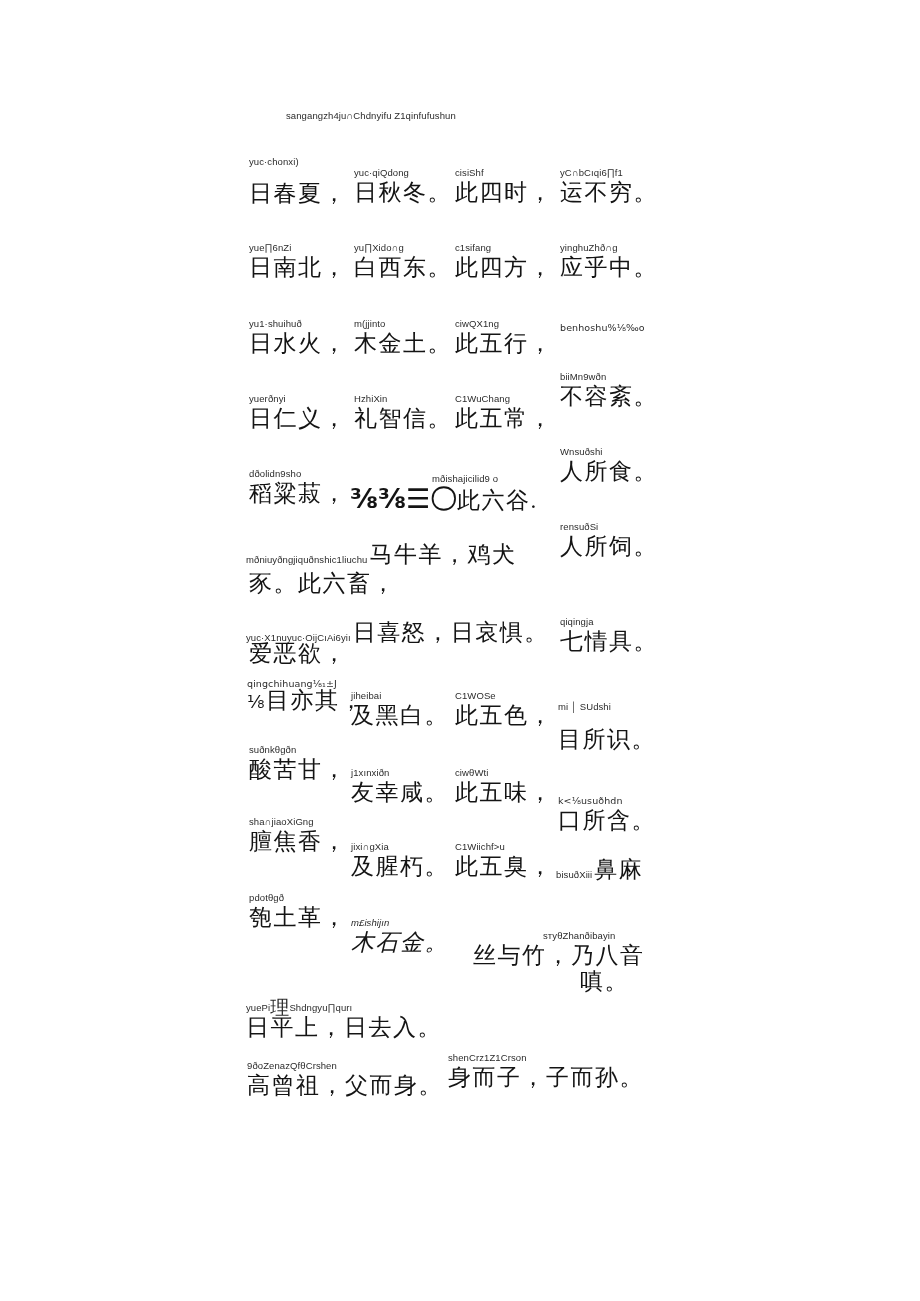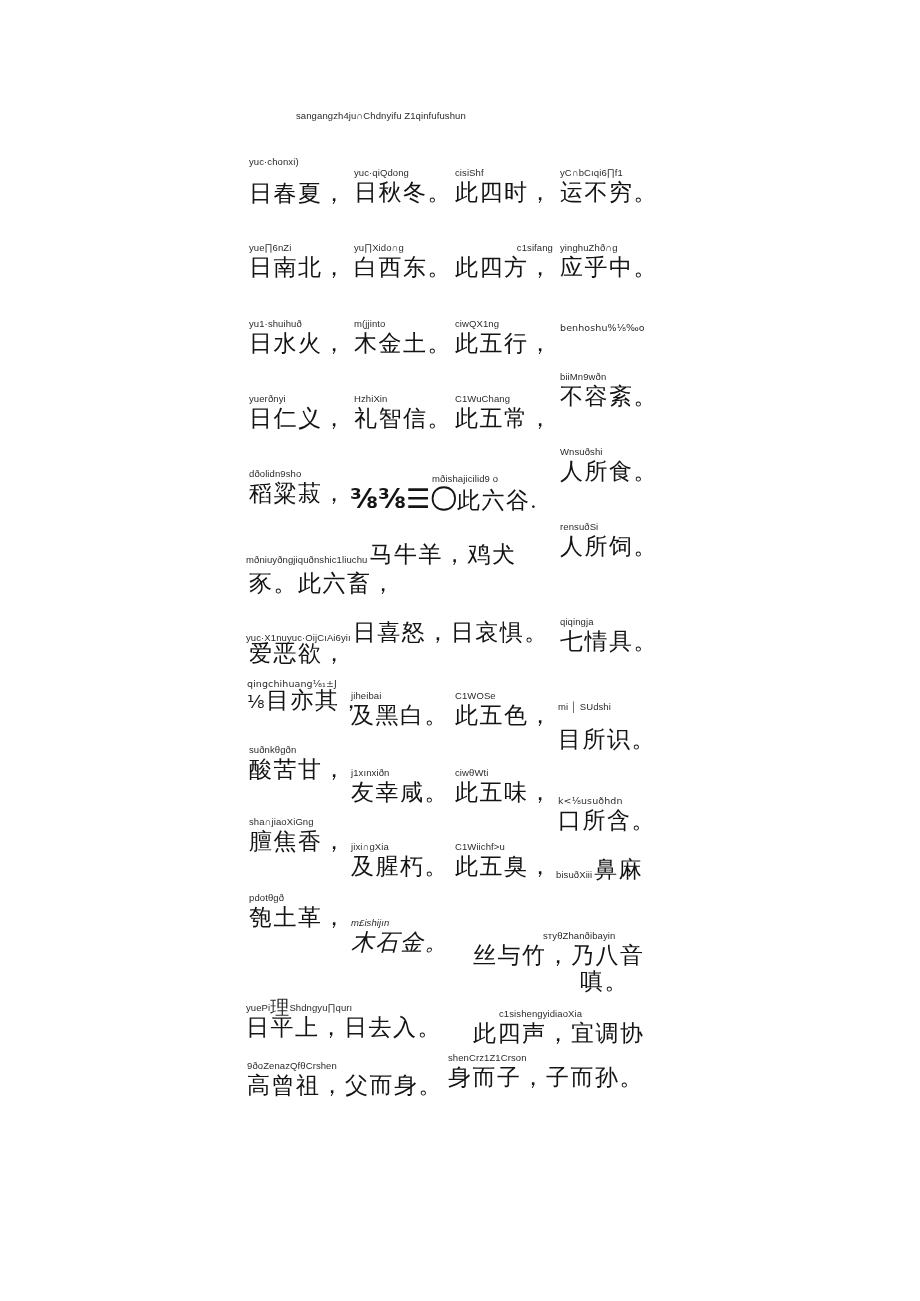--- a/index.html
+++ b/index.html
@@ -87,21 +87,21 @@
     font-family: "DejaVu Sans", "Liberation Sans", sans-serif;
     font-size: 18px;
   }
 </style>
 </head>
 <body>
 
 <div id="page">
 
   <div class="phrase lead" style="left:270px; top:110px;">
-    <span class="ruby" style="margin-left:26px;">sangangzh4ju∩Chdnyifu Z1qinfufushun</span>
+    <span class="ruby" style="margin-left:16px;">sangangzh4ju∩Chdnyifu Z1qinfufushun</span>
   </div>
 
   <div class="phrase" style="left:249px; top:156px;">
     <span class="ruby">yuc·chonxi)</span>
     <span class="han" style="margin-top:13px;">日春夏，</span>
   </div>
   <div class="phrase" style="left:354px; top:167px;">
     <span class="ruby">yuc·qiQdong</span>
     <span class="han">日秋冬。</span>
   </div>
@@ -115,21 +115,21 @@
   </div>
 
   <div class="phrase" style="left:249px; top:242px;">
     <span class="ruby">yue∏6nZi</span>
     <span class="han">日南北，</span>
   </div>
   <div class="phrase" style="left:354px; top:242px;">
     <span class="ruby">yu∏Xido∩g</span>
     <span class="han">白西东。</span>
   </div>
-  <div class="phrase" style="left:455px; top:242px;text-align:right;">
+  <div class="phrase" style="left:455px; top:242px;">
     <span class="ruby">c1sifang</span>
     <span class="han">此四方，</span>
   </div>
   <div class="phrase" style="left:560px; top:242px;">
     <span class="ruby">yinghuZhð∩g</span>
     <span class="han">应乎中。</span>
   </div>
 
   <div class="phrase" style="left:249px; top:318px;">
     <span class="ruby">yu1·shuihuð</span>
@@ -268,24 +268,20 @@
     <span class="han">丝与竹，乃八音</span>
   </div>
   <div class="phrase" style="left:580px; top:968px;">
     <span class="han">嗔。</span>
   </div>
 
   <div class="phrase" style="left:246px; top:1002px;">
     <span class="ruby"><span>yuePi</span><span class="inline-han">理</span><span>Shdngyu∏qurı</span></span>
     <span class="han">日平上，日去入。</span>
   </div>
-  <div class="phrase" style="left:473px; top:1008px;">
-    <span class="ruby" style="margin-left:26px;">c1sishengyidiaoXia</span>
-    <span class="han">此四声，宜调协</span>
-  </div>
 
   <div class="phrase" style="left:247px; top:1060px;">
     <span class="ruby">9ðoZenazQfθCrshen</span>
     <span class="han">高曾祖，父而身。</span>
   </div>
   <div class="phrase" style="left:448px; top:1052px;">
     <span class="ruby">shenCrz1Z1Crson</span>
     <span class="han">身而子，子而孙。</span>
   </div>
 

